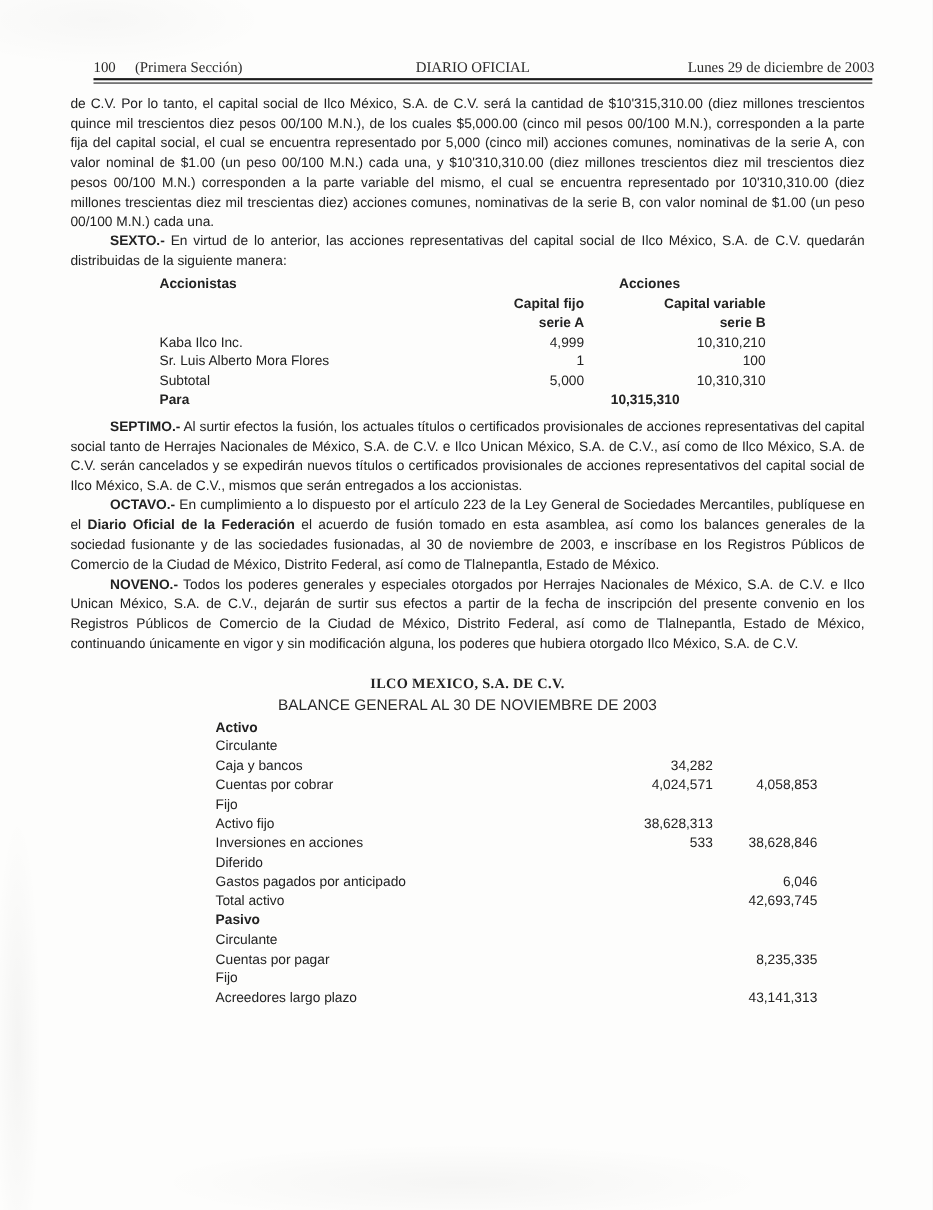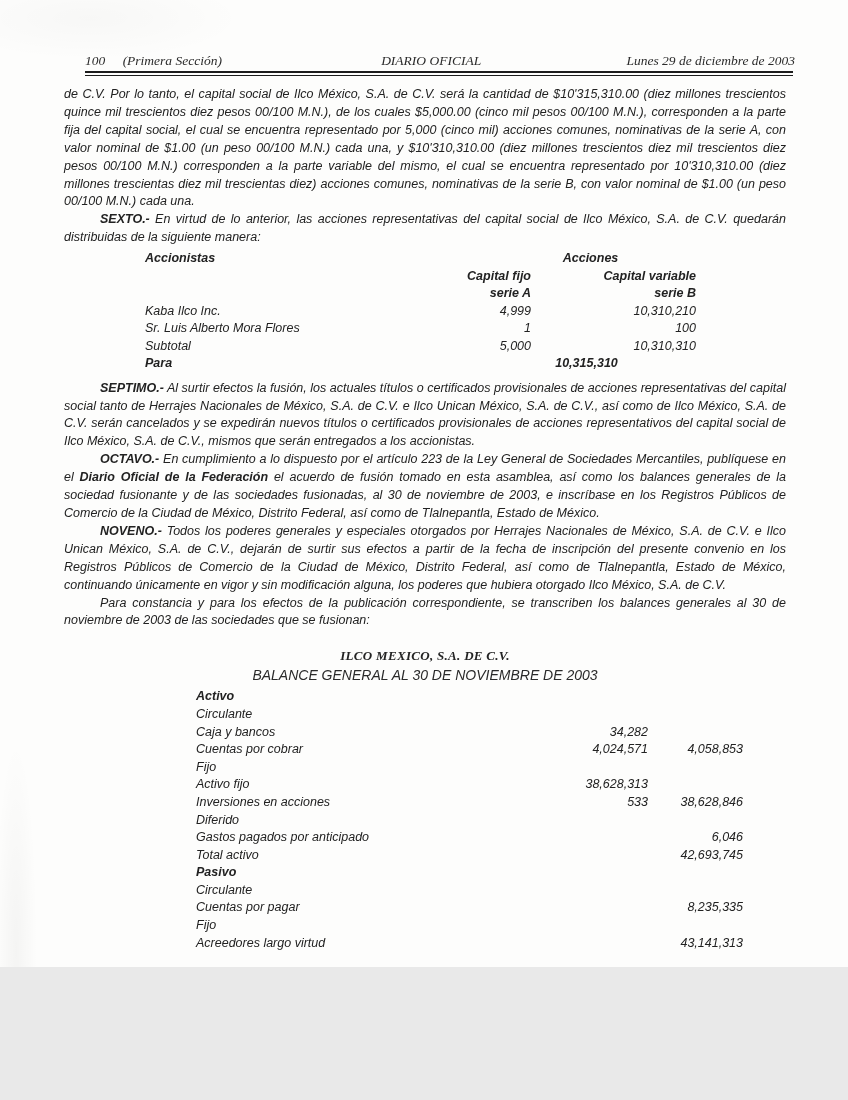--- a/index.html
+++ b/index.html
@@ -1,29 +1,28 @@
 <!DOCTYPE html>
 <html><head>
 <meta charset="utf-8">
 <style>
   html,body{margin:0;padding:0;background:#e9e9e9;}
   .page{
     position:relative;
-    width:848px;height:967px;
+    width:848px;height:1100px;
     margin:0 auto;
     background:#fdfdfc;
     background-image:
       radial-gradient(ellipse 220px 60px at 90px 18px, rgba(0,0,0,0.025), rgba(0,0,0,0) 70%),
       radial-gradient(ellipse 400px 50px at 420px 1075px, rgba(0,0,0,0.03), rgba(0,0,0,0) 70%),
       radial-gradient(ellipse 30px 300px at 16px 950px, rgba(0,0,0,0.035), rgba(0,0,0,0) 70%);
     color:#222;
     font-family:"Liberation Sans", sans-serif;
     font-size:12.5px;
     overflow:hidden;
-    font-style:italic;
   }
   
   .masthead{
     position:absolute; top:53px; left:85px; right:53px;
     font-family:"Liberation Serif", serif;
     font-size:13.5px; color:#2b2b2b;
     display:flex; justify-content:space-between; align-items:baseline;
   }
   .masthead .left-group span{margin-right:14px;}
   .rule{
@@ -132,23 +131,20 @@
     </p>
 
     <p class="doc">
       <span class="bold">OCTAVO.-</span><span> En cumplimiento a lo dispuesto por el artículo 223 de la Ley General de Sociedades Mercantiles, publíquese en el </span><span class="bold">Diario Oficial de la Federación</span><span> el acuerdo de fusión tomado en esta asamblea, así como los balances generales de la sociedad fusionante y de las sociedades fusionadas, al 30 de noviembre de 2003, e inscríbase en los Registros Públicos de Comercio de la Ciudad de México, Distrito Federal, así como de Tlalnepantla, Estado de México.</span>
     </p>
 
     <p class="doc">
       <span class="bold">NOVENO.-</span><span> Todos los poderes generales y especiales otorgados por Herrajes Nacionales de México, S.A. de C.V. e Ilco Unican México, S.A. de C.V., dejarán de surtir sus efectos a partir de la fecha de inscripción del presente convenio en los Registros Públicos de Comercio de la Ciudad de México, Distrito Federal, así como de Tlalnepantla, Estado de México, continuando únicamente en vigor y sin modificación alguna, los poderes que hubiera otorgado Ilco México, S.A. de C.V.</span>
     </p>
 
-    <p class="doc">
-      <span>Para constancia y para los efectos de la publicación correspondiente, se transcriben los balances generales al 30 de noviembre de 2003 de las sociedades que se fusionan:</span>
-    </p>
 
     <h3 class="company-title">ILCO MEXICO, S.A. DE C.V.</h3>
     <h4 class="balance-title">BALANCE GENERAL AL 30 DE NOVIEMBRE DE 2003</h4>
 
     <div class="balance">
       <div class="b-row">
         <span class="b-label bold">Activo</span>
         <span class="b-c1"></span>
         <span class="b-c2"></span>
       </div>
@@ -211,20 +207,20 @@
         <span class="b-label">Cuentas por pagar</span>
         <span class="b-c1"></span>
         <span class="b-c2">8,235,335</span>
       </div>
       <div class="b-row">
         <span class="b-label">Fijo</span>
         <span class="b-c1"></span>
         <span class="b-c2"></span>
       </div>
       <div class="b-row">
-        <span class="b-label">Acreedores largo virtud</span>
+        <span class="b-label">Acreedores largo plazo</span>
         <span class="b-c1"></span>
         <span class="b-c2">43,141,313</span>
       </div>
     </div>
 
   </div>
 </div>
 
 </body></html>

